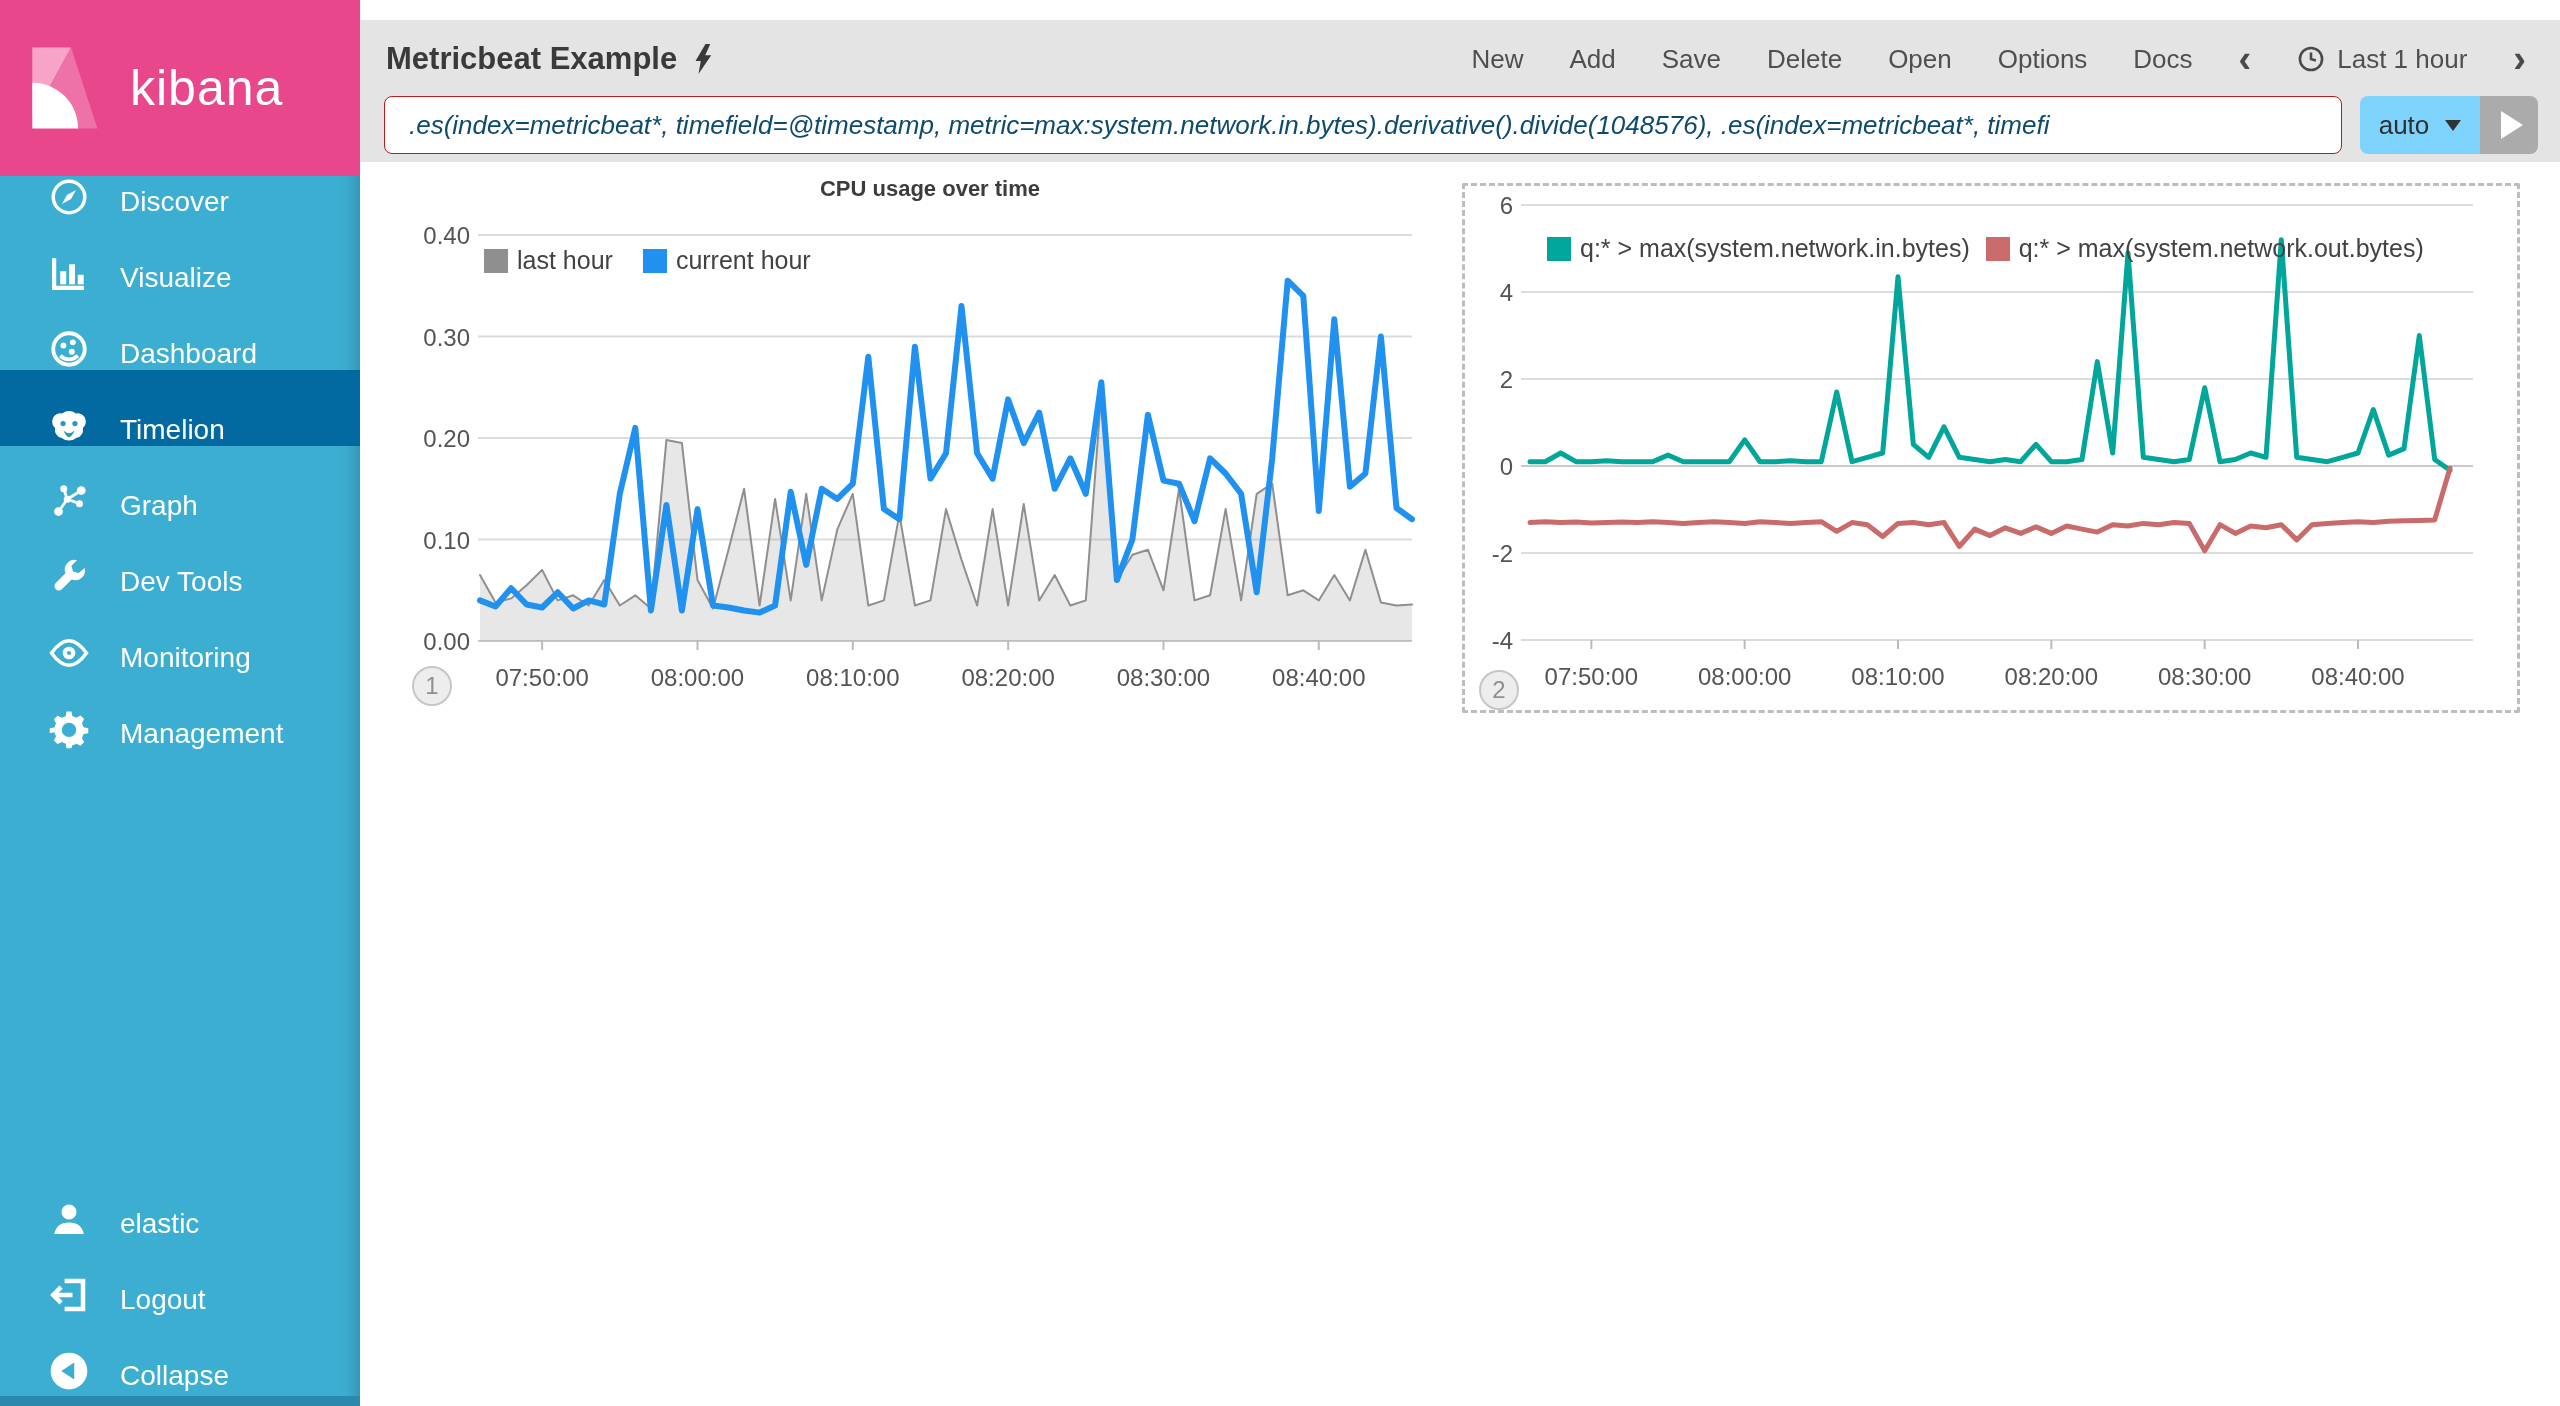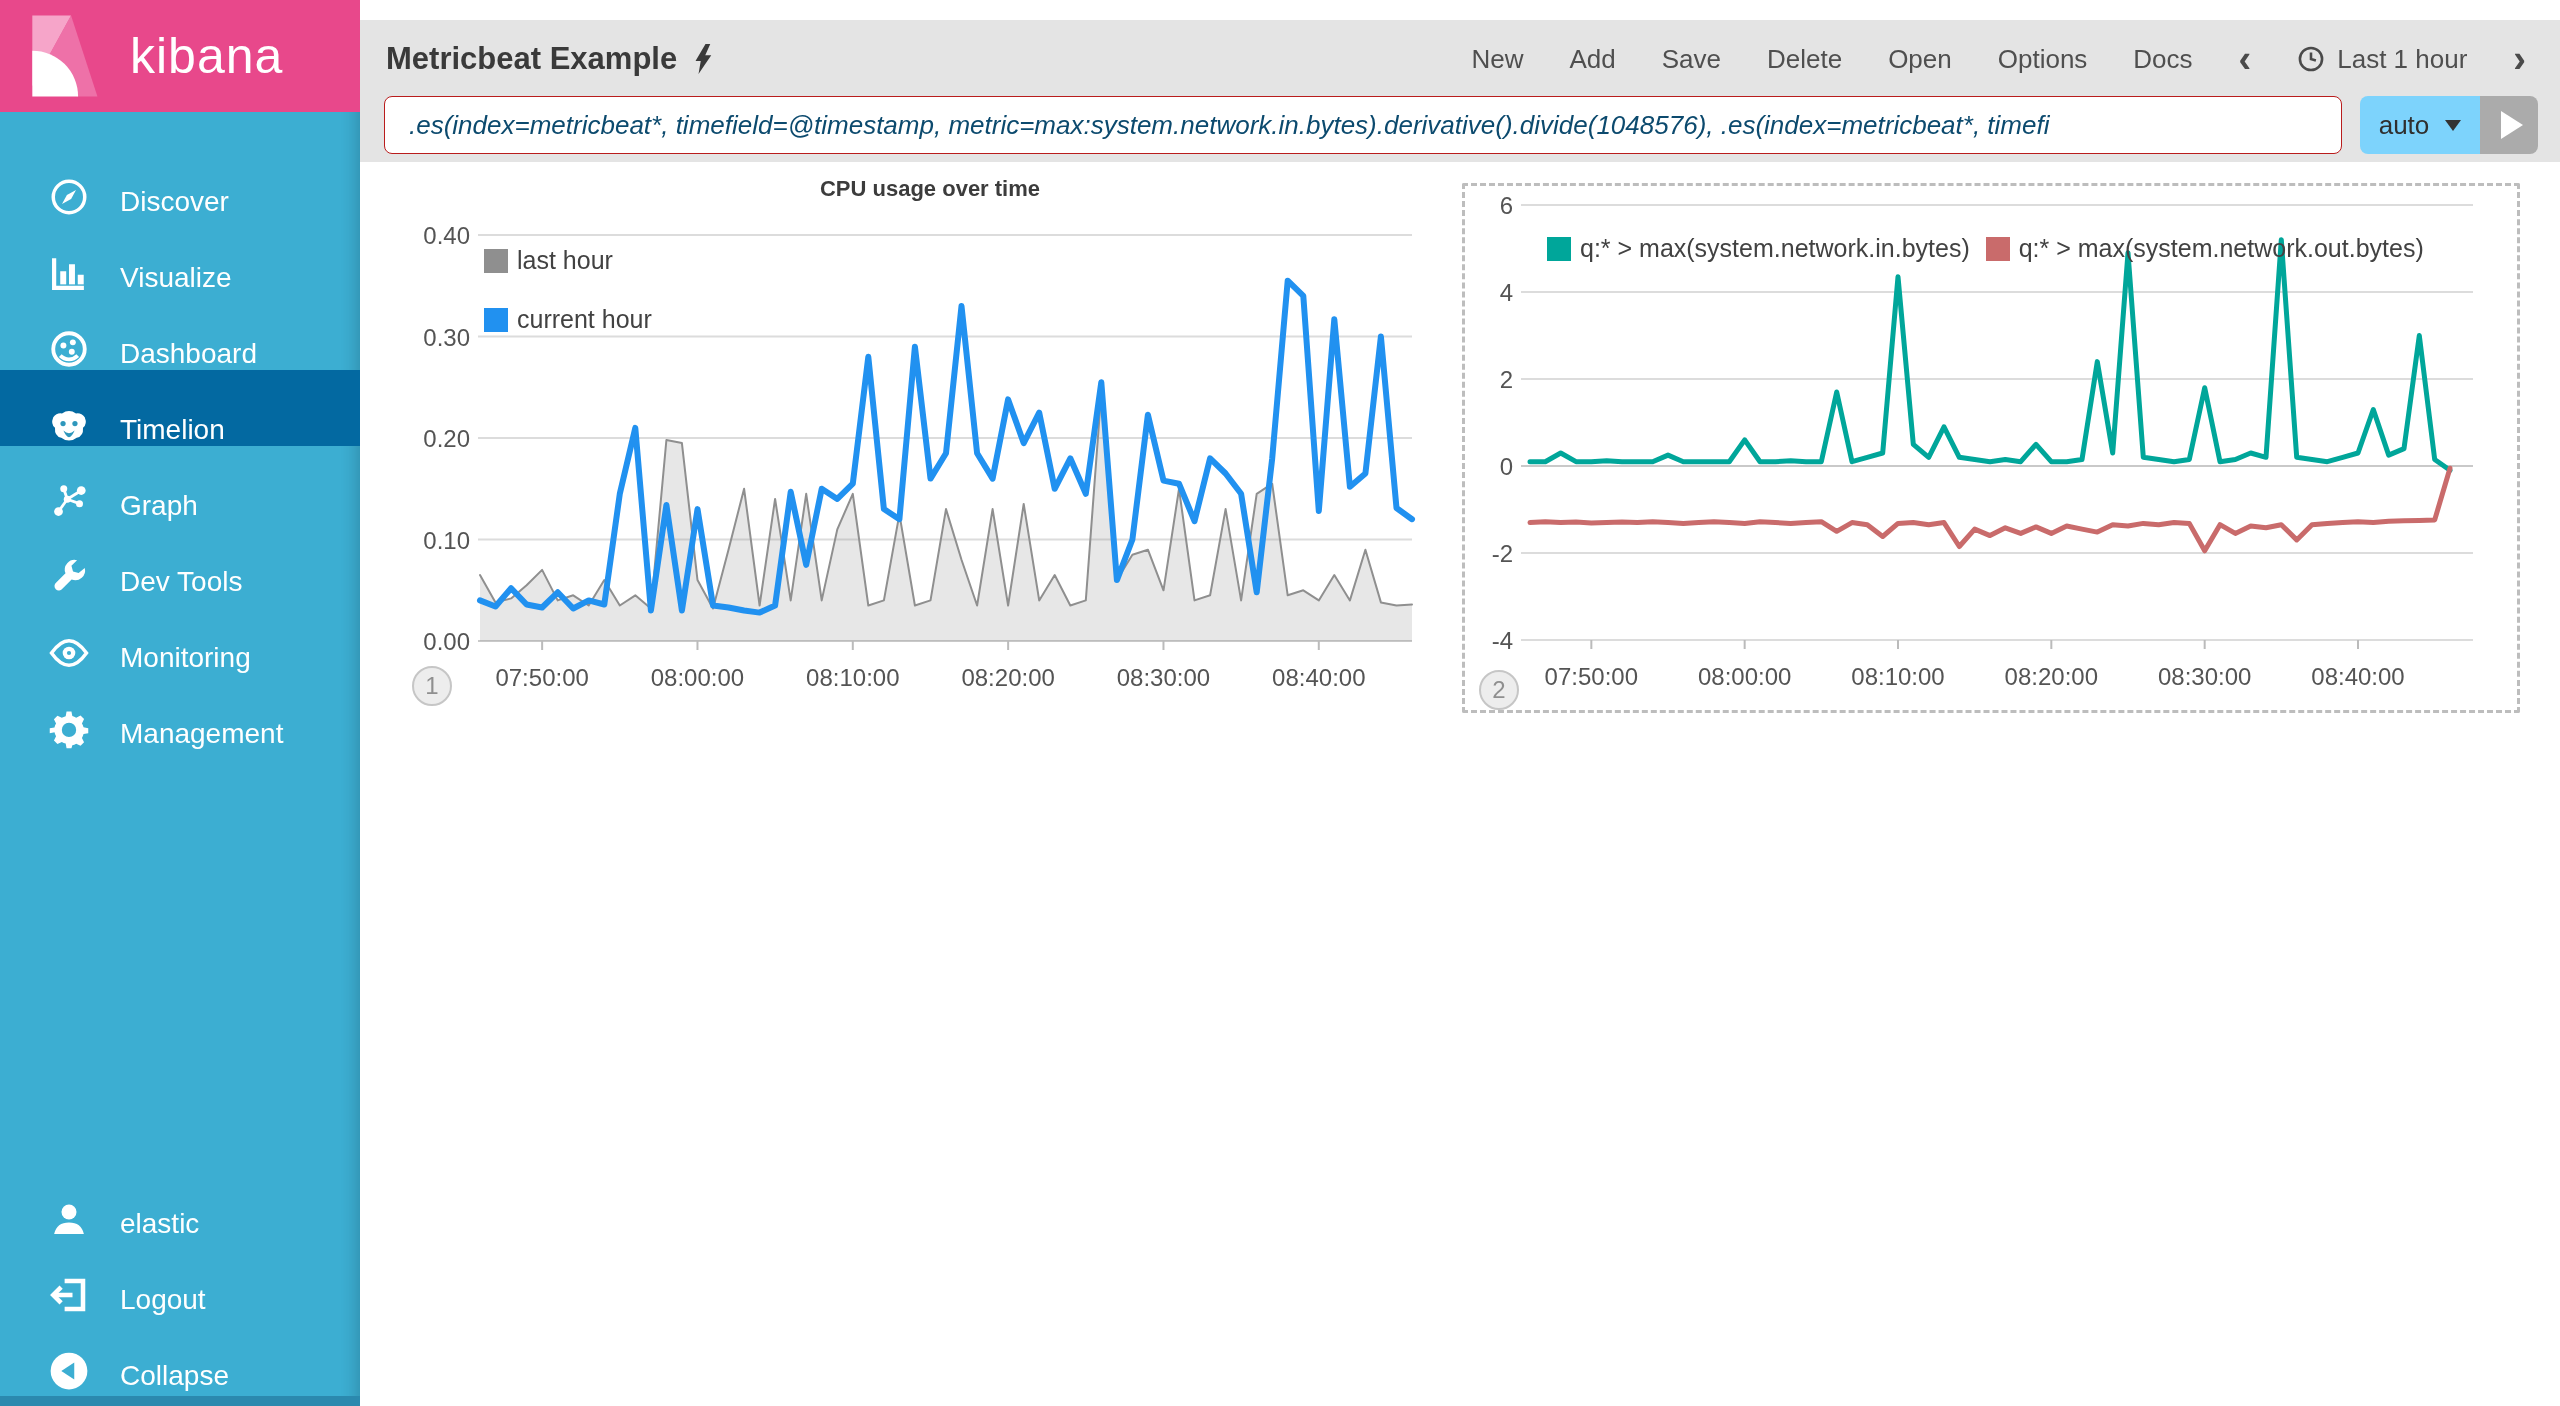--- a/index.html
+++ b/index.html
@@ -2,21 +2,21 @@
 <html><head>
 <meta charset="utf-8">
 <style>
   html,body{margin:0;padding:0;background:#fff;}
   .page{position:relative;width:2560px;height:1406px;overflow:hidden;
         font-family:"Liberation Sans",sans-serif;background:#fff;}
 
   
   .sidebar{position:absolute;left:0;top:0;width:360px;height:1406px;background:#3CAED2;
            box-shadow:inset -14px 0 16px -10px rgba(0,0,0,.18);}
-  .logo{height:112px;background:#E8488B;display:flex;align-items:center;gap:22px;
+  .logo{height:176px;background:#E8488B;display:flex;align-items:center;gap:22px;
         padding-left:20px;box-sizing:border-box;cursor:pointer;}
   .logo-mark{width:88px;height:88px;flex:none;}
   .logo-text{color:#fff;font-size:50px;font-weight:400;letter-spacing:1px;}
   .nav{position:absolute;top:142px;left:0;right:0;}
   .nav-item{display:flex;align-items:flex-end;gap:30px;height:76px;padding-left:48px;
             color:#fff;font-size:28px;cursor:pointer;}
   .nav-item.selected{background:#0369a1;}
   .nav-icon{width:42px;height:42px;flex:none;display:flex;}
   .nav-icon svg{width:100%;height:100%;}
   .sidebar-footer{position:absolute;bottom:14px;left:0;right:0;}
@@ -49,21 +49,21 @@
 
   
   .chart-panel{position:absolute;}
   .chart1{left:40px;top:170px;width:1060px;height:570px;}
   .chart2{left:1102px;top:183px;width:1058px;height:530px;border:3px dashed #BDBDBD;
           box-sizing:border-box;border-radius:2px;}
   .plot{position:absolute;left:0;top:0;}
   .chart-title{position:absolute;top:6px;left:0;right:0;text-align:center;
                font-size:22px;font-weight:700;color:#3C3C3C;}
   .legend{position:absolute;display:flex;}
-  .chart1 .legend{left:84px;top:76px;gap:30px;flex-direction:column;}
+  .chart1 .legend{left:84px;top:76px;gap:30px;flex-direction:row;}
   .chart2 .legend{left:82px;top:48px;flex-direction:row;gap:16px;}
   .legend-item{display:flex;align-items:center;gap:9px;font-size:25px;color:#424242;}
   .swatch{width:24px;height:24px;flex:none;}
   .badge{position:absolute;width:40px;height:40px;border-radius:50%;background:#EDEDED;
          border:2px solid #C6C6C6;color:#8F8F8F;font-size:24px;display:flex;
          align-items:center;justify-content:center;box-sizing:border-box;}
   .chart1 .badge{left:12px;top:496px;}
   .chart2 .badge{left:14px;top:484px;}
   .axis-text{font-size:24px;fill:#545454;font-family:"Liberation Sans",sans-serif;}
 </style>

